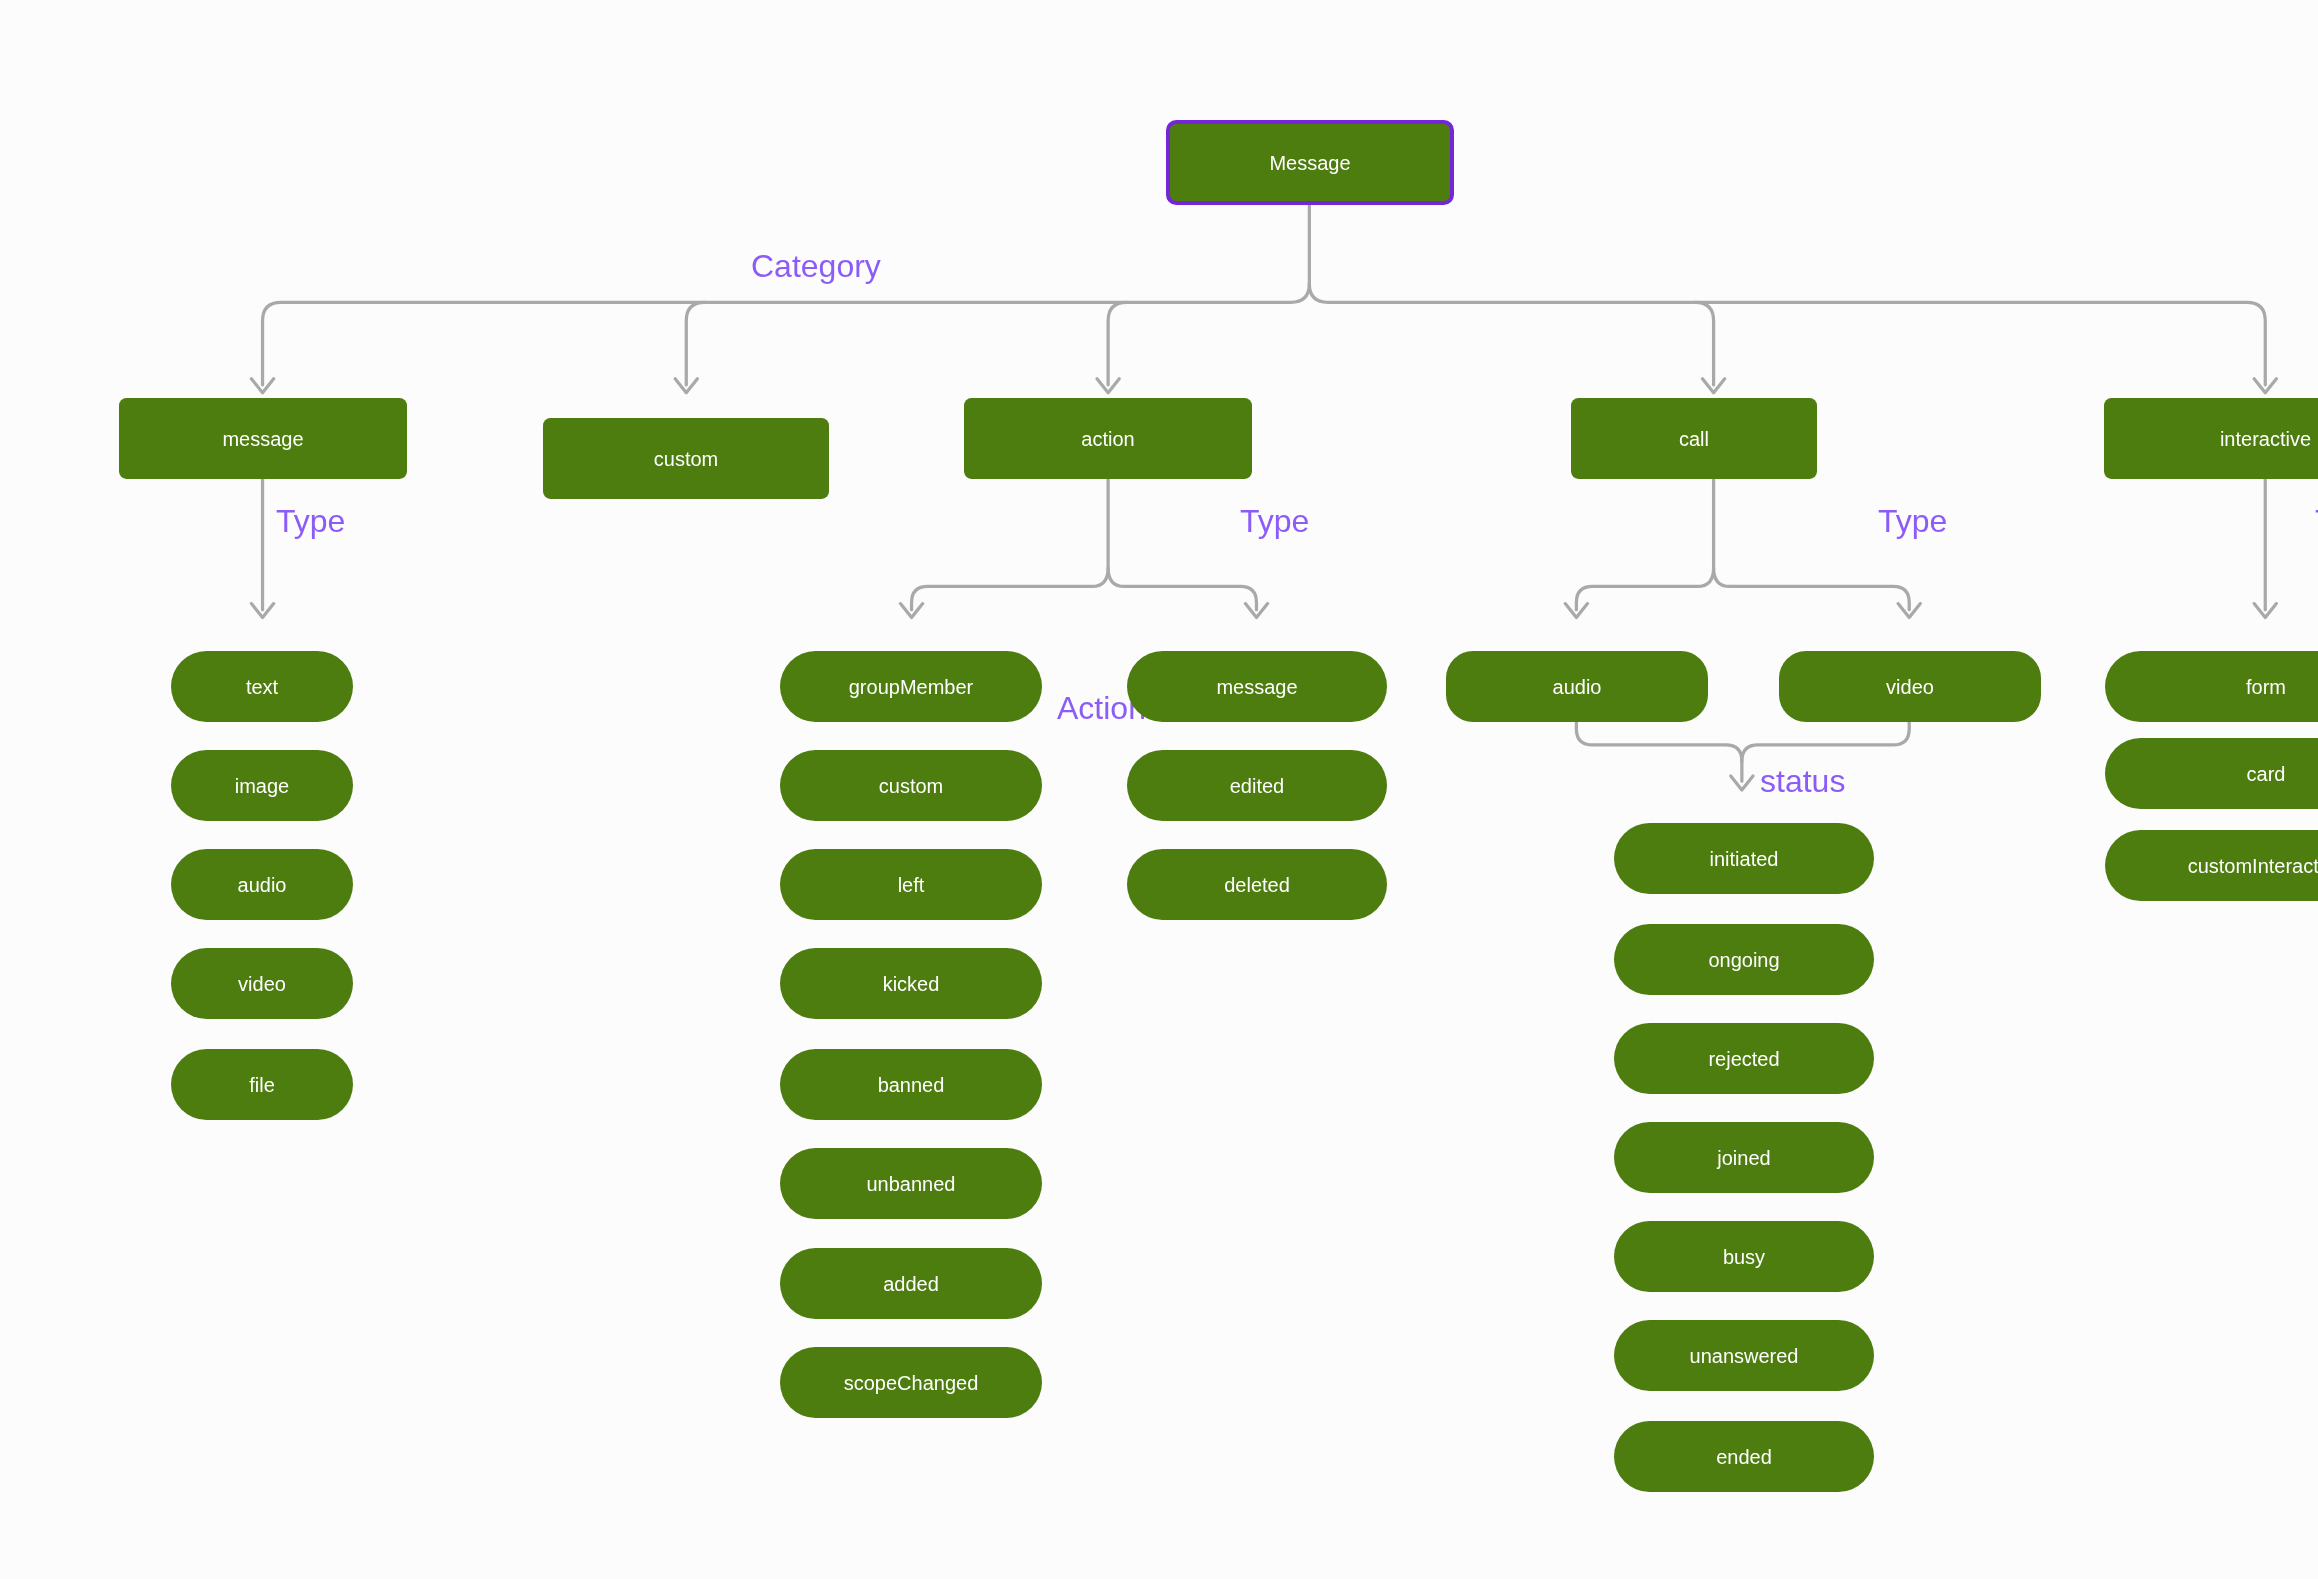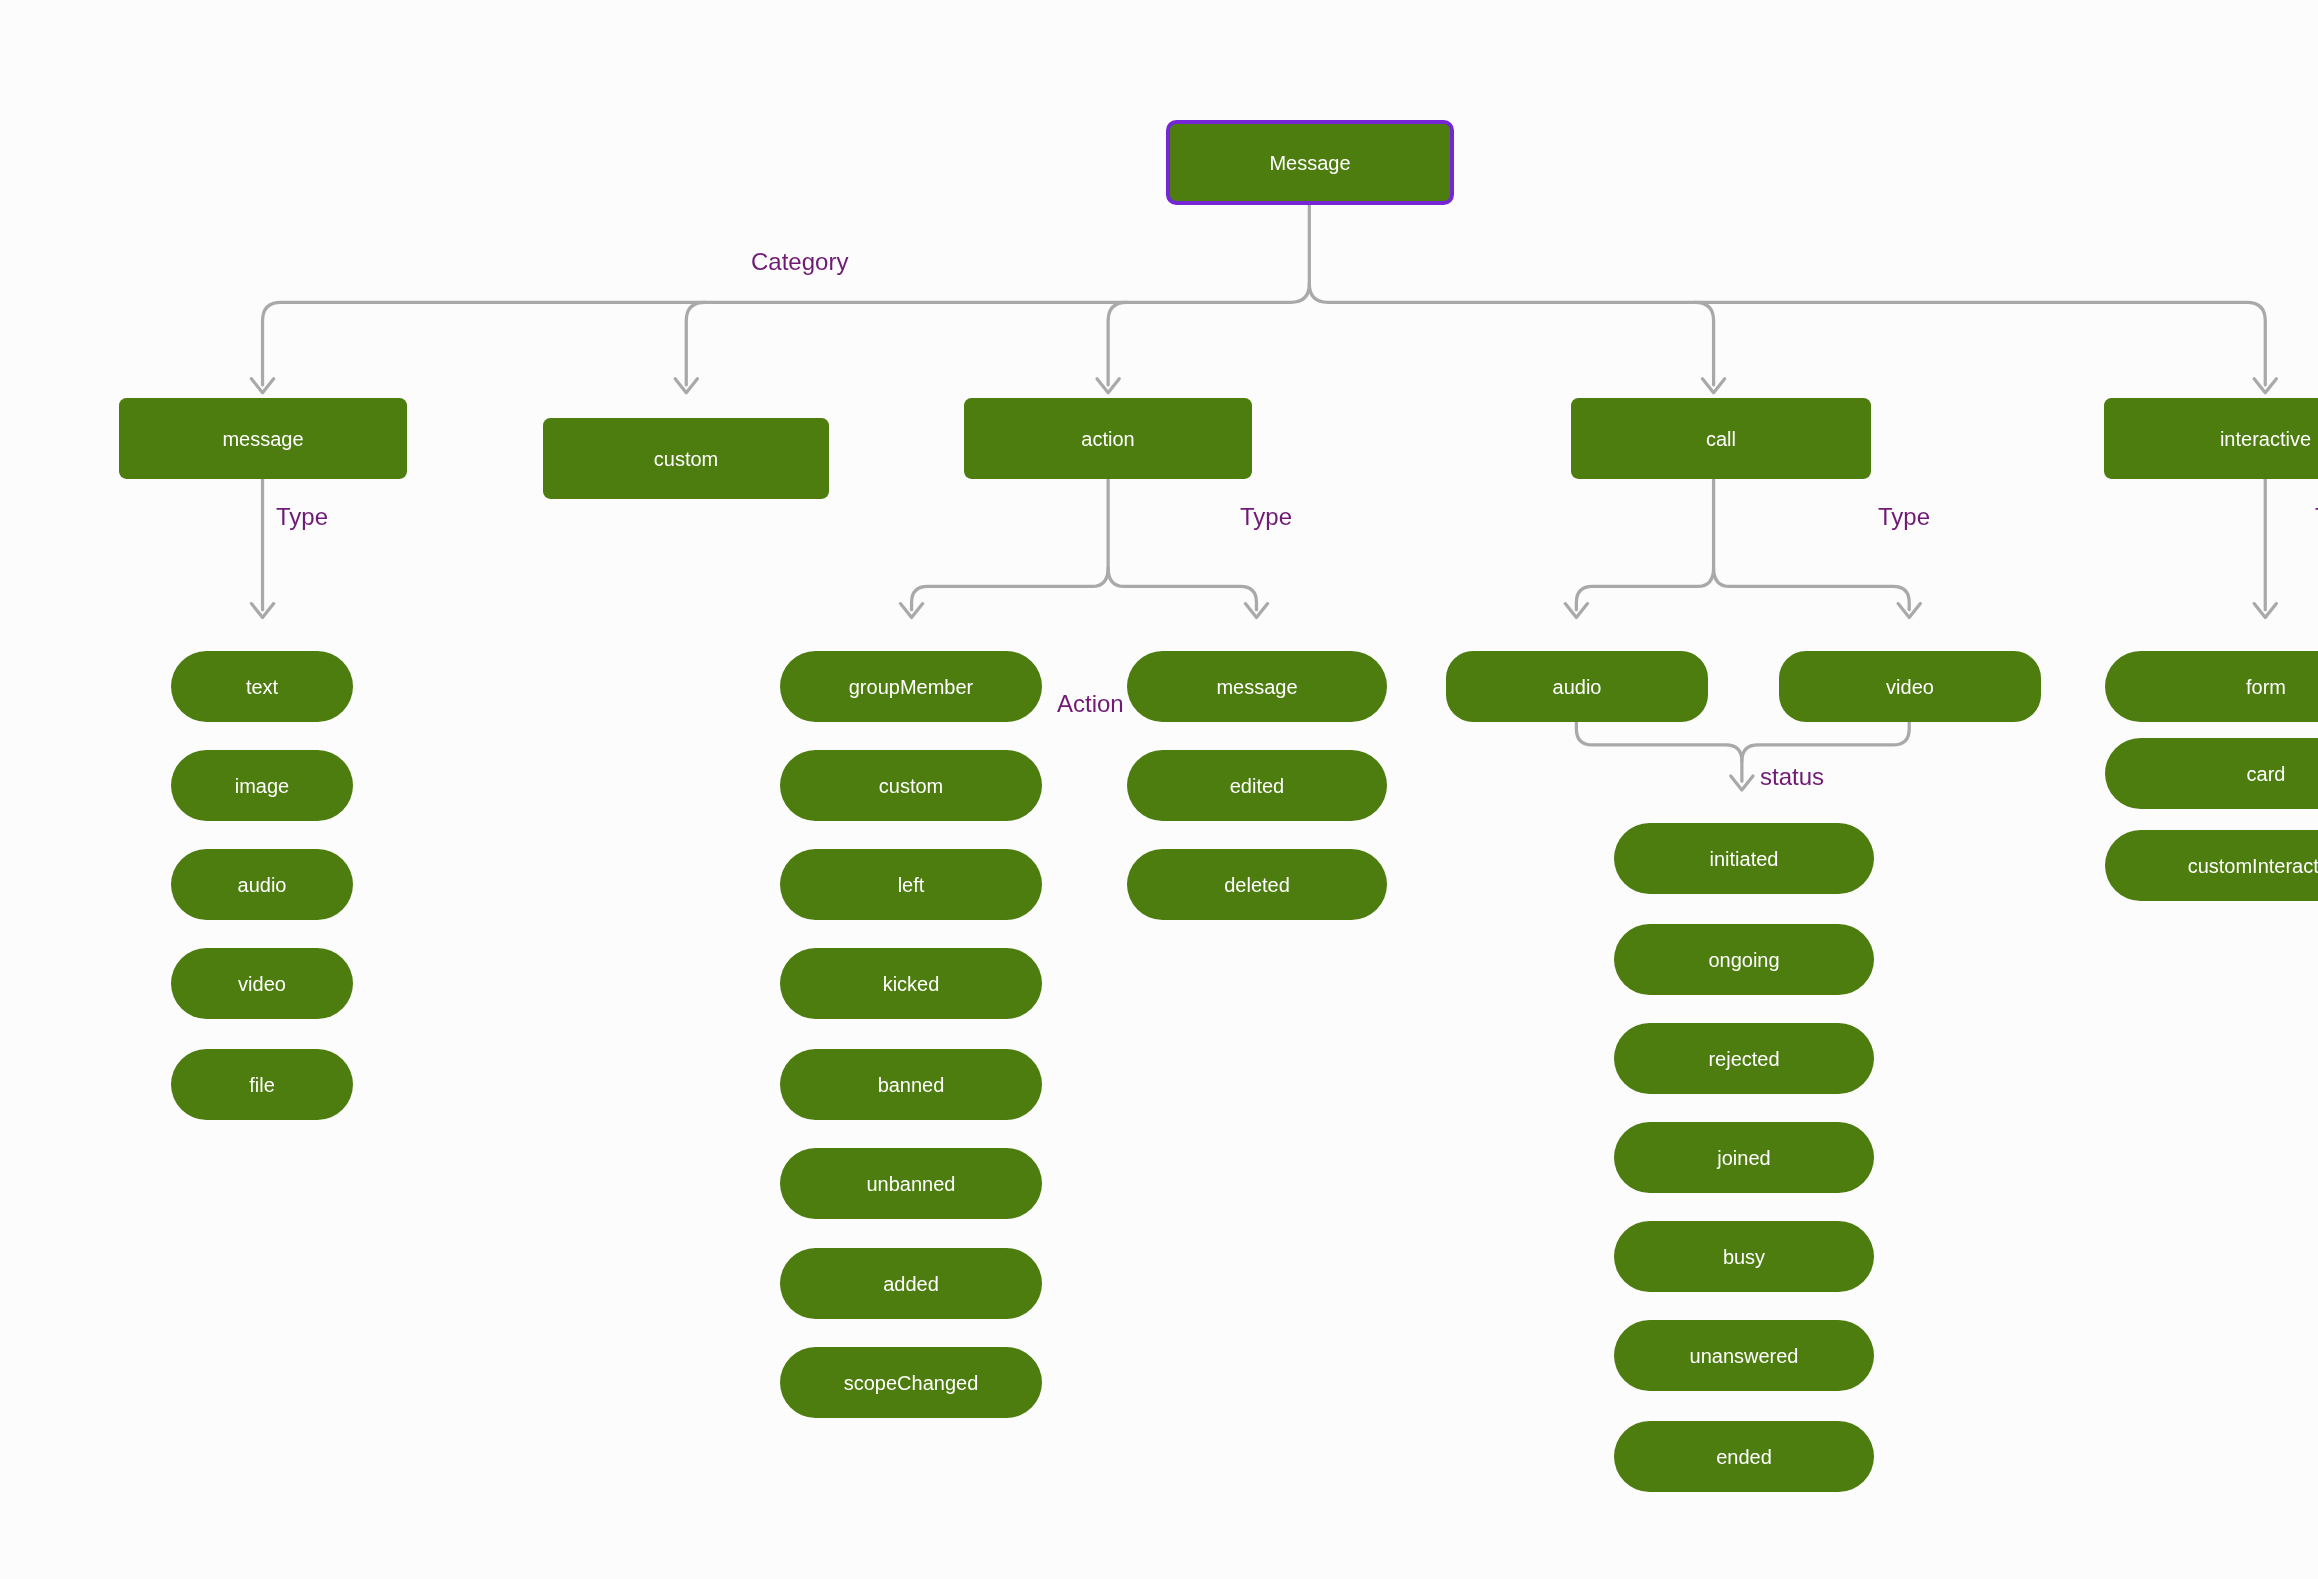--- a/index.html
+++ b/index.html
@@ -19,22 +19,22 @@
     font-size:20px;line-height:1;
     white-space:nowrap;
     box-sizing:border-box;
   }
   .box{border-radius:7.4px;}
   .root{border-radius:10.2px;border:4.2px solid #7527d8;}
   .pill{border-radius:36px;height:71px;margin-top:28px;}
   .pill.squarish{border-radius:27px;}
   .edge-label{
     position:absolute;
-    color:#701a75;
-    font-size:24px;line-height:1;
+    color:#8b5cf6;
+    font-size:32px;line-height:1;
     white-space:nowrap;
   }
 </style>
 </head>
 <body>
 
 <div id="canvas">
 
   <svg id="connectors" viewBox="0 0 5474 3406" xmlns="http://www.w3.org/2000/svg">
     <g stroke="#a9a9a9" stroke-width="7" fill="none" stroke-linecap="round" stroke-linejoin="round">
@@ -86,21 +86,21 @@
   <div class="edge-label" style="left:1878px;top:505px;">Type</div>
   <div class="edge-label" style="left:2315px;top:505px;">Type</div>
   <div class="edge-label" style="left:1057px;top:692px;">Action</div>
   <div class="edge-label" style="left:1760px;top:759px;margin-top:6px;">status</div>
 
   <div class="node root" style="left:1166px;top:120px;width:288px;height:85px;">Message</div>
 
   <div class="node box" style="left:119px;top:398px;width:288px;height:81px;">message</div>
   <div class="node box" style="left:543px;top:398px;width:286px;height:81px;margin-top:20px;">custom</div>
   <div class="node box" style="left:964px;top:398px;width:288px;height:81px;">action</div>
-  <div class="node box" style="left:1571px;top:398px;width:300px;height:81px;">call</div>
+  <div class="node box" style="left:1571px;top:398px;width:246px;height:81px;">call</div>
   <div class="node box" style="left:2104px;top:398px;width:323px;height:81px;">interactive</div>
 
   <div class="node pill" style="left:171px;top:623px;width:182px;">text</div>
   <div class="node pill" style="left:171px;top:722px;width:182px;">image</div>
   <div class="node pill" style="left:171px;top:821px;width:182px;">audio</div>
   <div class="node pill" style="left:171px;top:920px;width:182px;">video</div>
   <div class="node pill" style="left:171px;top:1021px;width:182px;">file</div>
 
   <div class="node pill" style="left:780px;top:623px;width:262px;">groupMember</div>
   <div class="node pill" style="left:780px;top:722px;width:262px;">custom</div>

